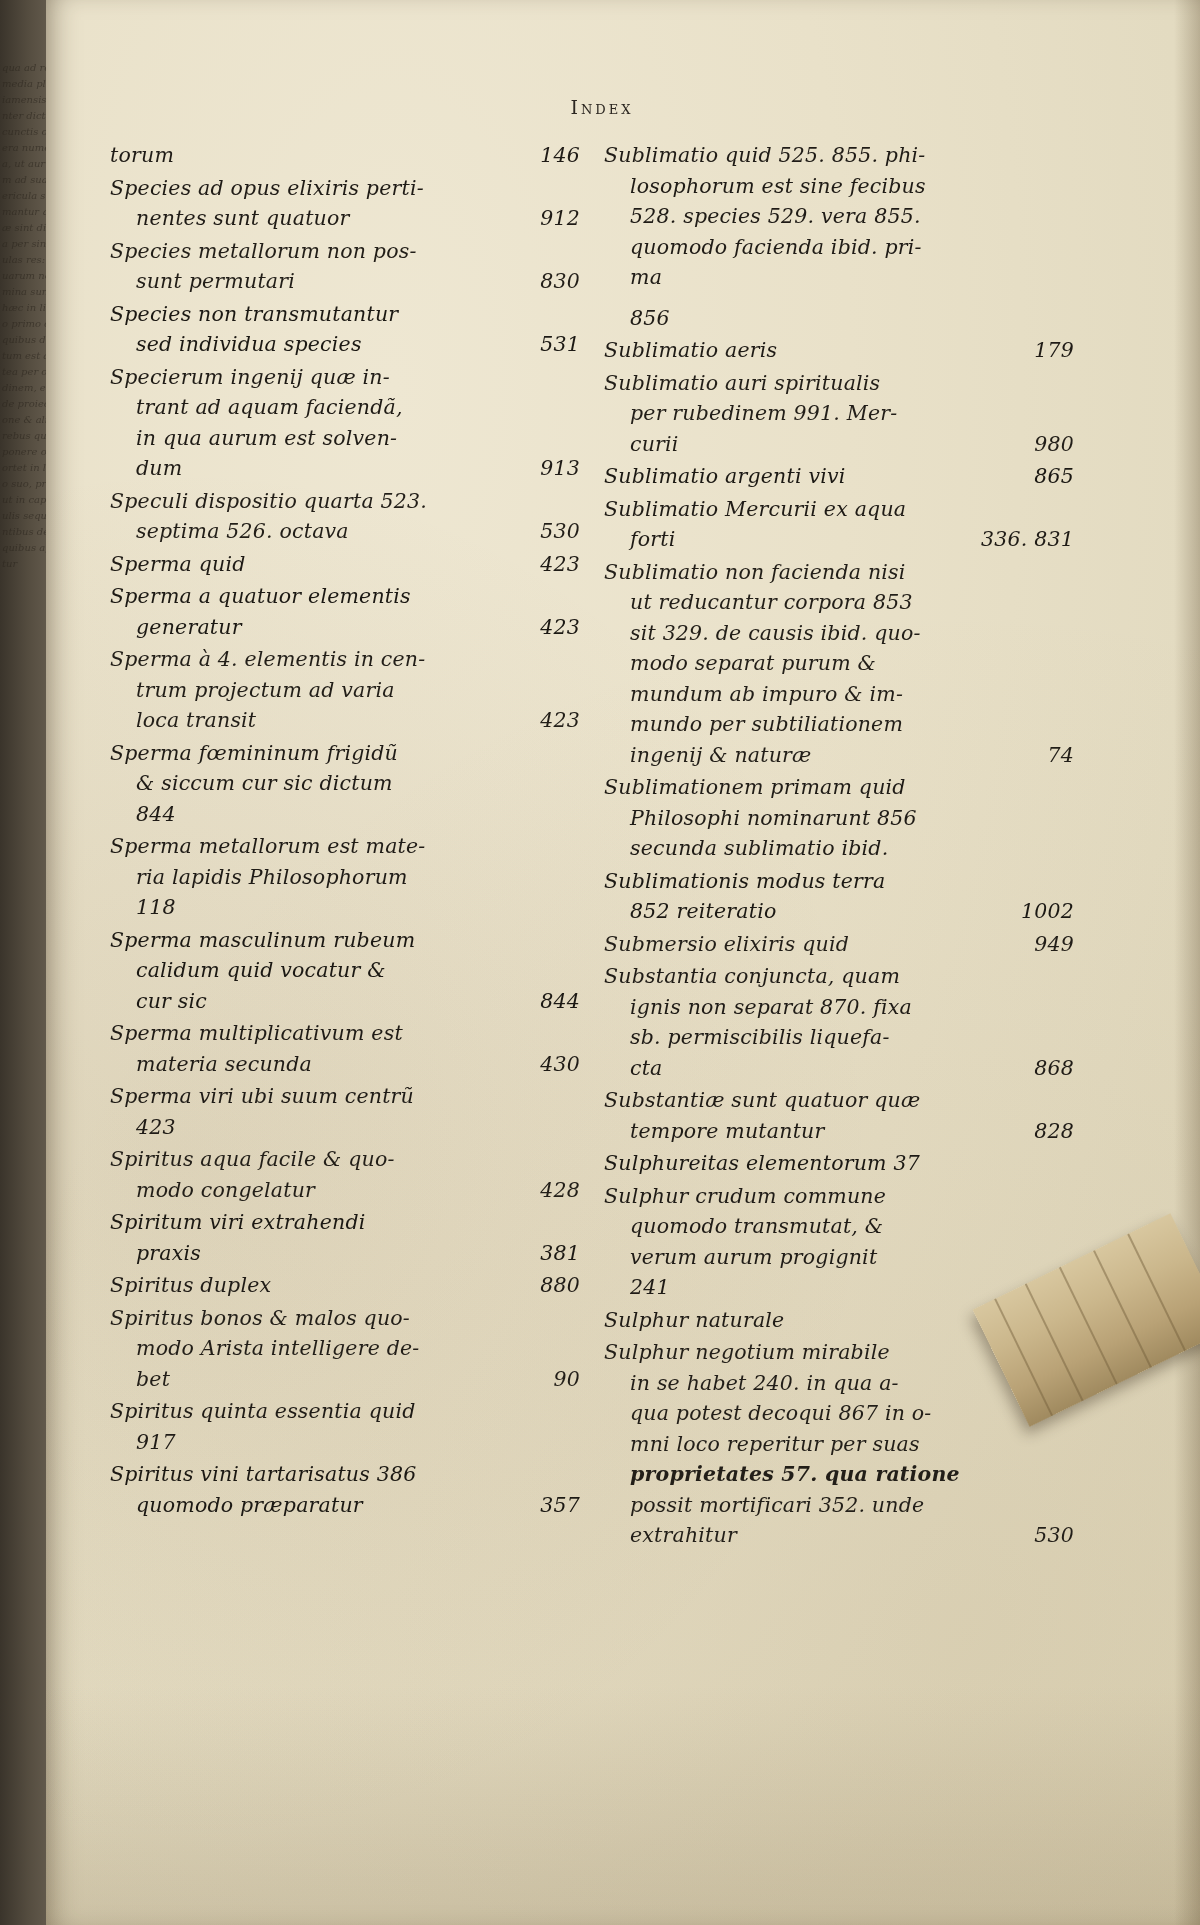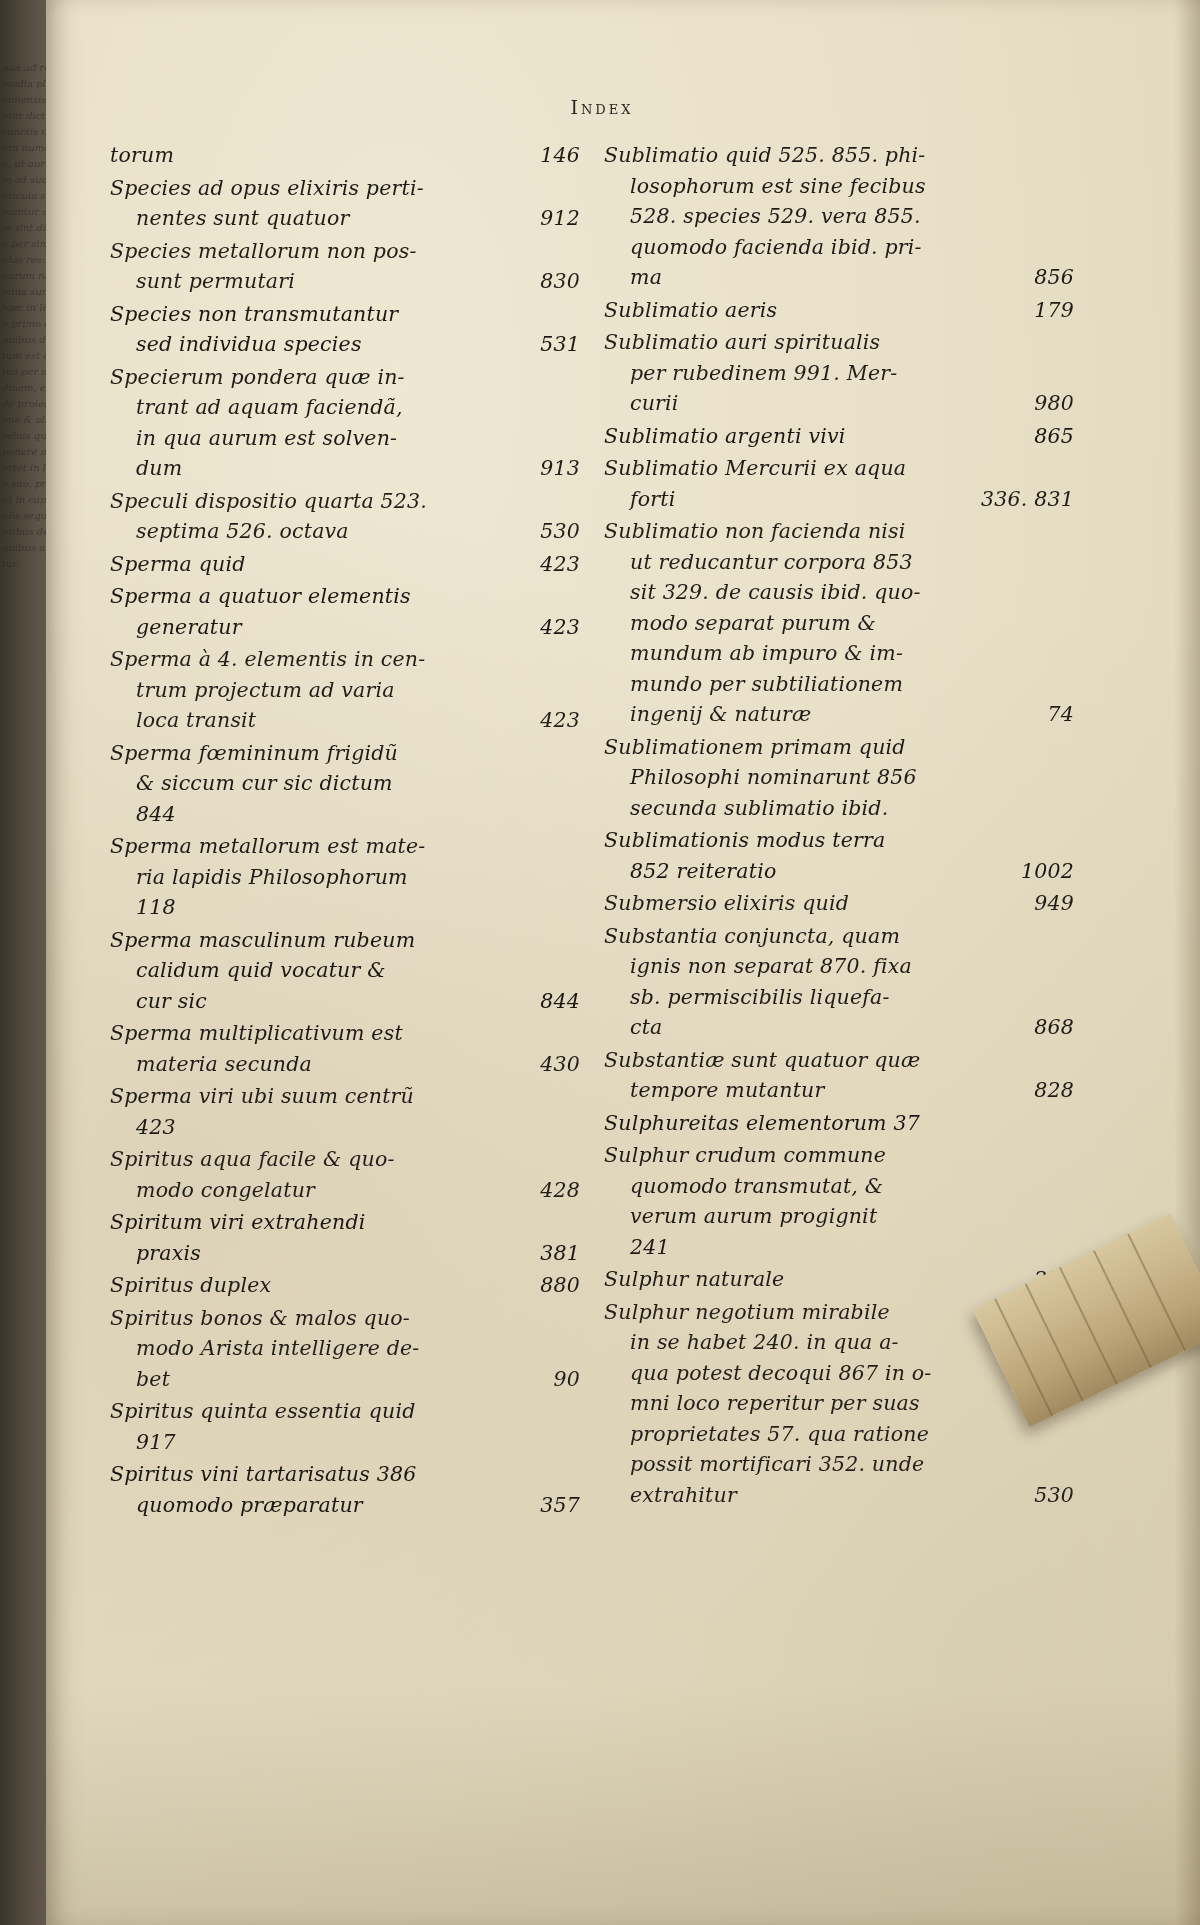--- a/index.html
+++ b/index.html
@@ -210,21 +210,21 @@
           <div class="line">
             <span class="grow">Species non transmutantur</span>
           </div>
           <div class="line indent" style="padding-left: 26px;">
             <span class="grow">sed individua species</span>
             <span class="num">531</span>
           </div>
         </div>
         <div class="entry">
           <div class="line">
-            <span class="grow">Specierum pondera quæ in-</span>
+            <span class="grow">Specierum ingenij quæ in-</span>
           </div>
           <div class="line indent" style="padding-left: 26px;">
             <span class="grow">trant ad aquam faciendã,</span>
           </div>
           <div class="line indent" style="padding-left: 26px;">
             <span class="grow">in qua aurum est solven-</span>
           </div>
           <div class="line indent" style="padding-left: 26px;">
             <span class="grow">dum</span>
             <span class="num">913</span>
@@ -378,21 +378,21 @@
           </div>
           <div class="line indent" style="padding-left: 26px;">
             <span class="grow">losophorum est sine fecibus</span>
           </div>
           <div class="line indent" style="padding-left: 26px;">
             <span class="grow">528. species 529. vera 855.</span>
           </div>
           <div class="line indent" style="padding-left: 26px;">
             <span class="grow">quomodo facienda ibid. pri-</span>
           </div>
-          <div class="line indent" style="padding-left: 26px;">
+          <div class="line indent" style="padding-left: 26px; flex-direction: column;">
             <span class="grow">ma</span>
             <span class="num">856</span>
           </div>
         </div>
         <div class="entry">
           <div class="line">
             <span class="grow">Sublimatio aeris</span>
             <span class="num">179</span>
           </div>
         </div>
@@ -528,21 +528,21 @@
           </div>
           <div class="line indent" style="padding-left: 26px;">
             <span class="grow">in se habet 240. in qua a-</span>
           </div>
           <div class="line indent" style="padding-left: 26px;">
             <span class="grow">qua potest decoqui 867 in o-</span>
           </div>
           <div class="line indent" style="padding-left: 26px;">
             <span class="grow">mni loco reperitur per suas</span>
           </div>
-          <div class="line indent" style="padding-left: 26px;">
+          <div class="line indent" style="padding-left: 26px; font-weight: bold;">
             <span class="grow">proprietates 57. qua ratione</span>
           </div>
           <div class="line indent" style="padding-left: 26px;">
             <span class="grow">possit mortificari 352. unde</span>
           </div>
           <div class="line indent" style="padding-left: 26px;">
             <span class="grow">extrahitur</span>
             <span class="num">530</span>
           </div>
         </div>

